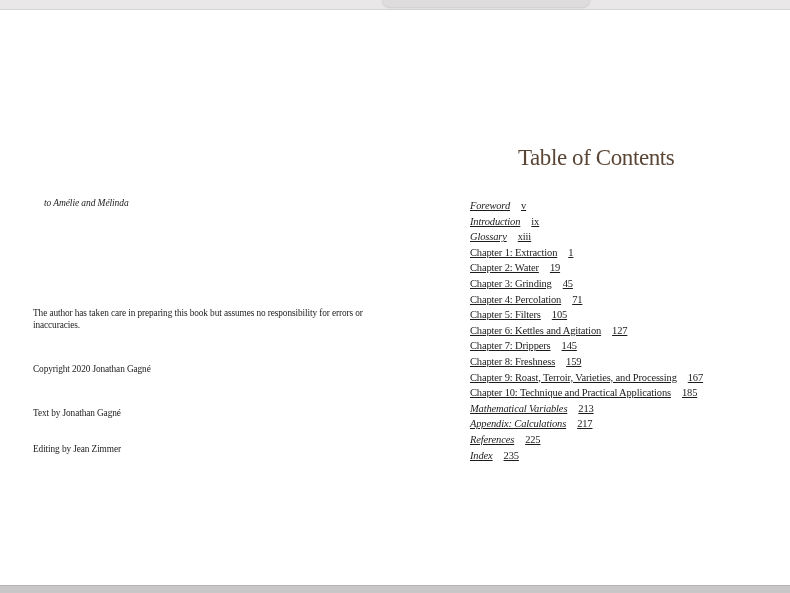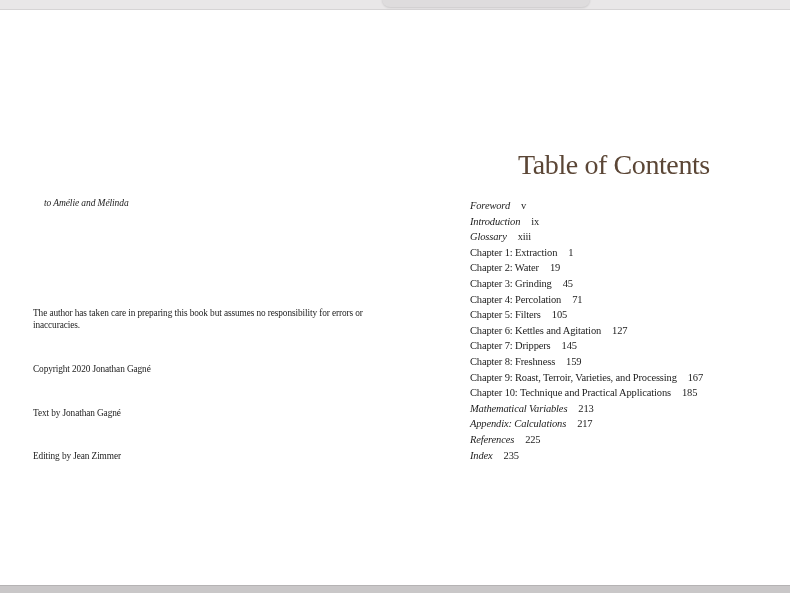--- a/index.html
+++ b/index.html
@@ -42,35 +42,36 @@
     font-size:9.5px; line-height:12px; font-style:italic;
     letter-spacing:-0.1px;
   }
   .copyright-block {
     position:absolute; left:33px; top:273px; width:362px;
     font-size:9.3px; line-height:12px; letter-spacing:-0.1px;
     white-space:pre;
   }
   .copyright-block p { margin:0; }
   .copyright-block p.mt-lg { margin-top:8px; }
-  .copyright-block p.mt-sm { margin-top:7px; }
+  .copyright-block p.mt-sm { margin-top:0; }
 
   
   .right-page { position:absolute; top:0; left:395px; width:395px; height:593px; }
   .toc-title {
-    position:absolute; left:123px; top:138px;
-    font-size:28px; line-height:34px; letter-spacing:-0.4px;
+    position:absolute; left:123px; top:131px;
+    font-size:23px; line-height:34px; letter-spacing:-0.4px;
     color:var(--title-brown, #5b4636);
     white-space:nowrap;
   }
   .toc-list {
     position:absolute; left:75px; top:188px;
     list-style:none;
     font-size:10.5px; line-height:15.6px; letter-spacing:-0.15px;
     white-space:nowrap;
+    text-decoration:underline;
   }
   .toc-entry-label.italic { font-style:italic; }
   .toc-entry-page { margin-left:11px; font-style:normal; }
 </style>
 </head>
 <body style="--title-brown: #5b4636; --isbn-red: #c13b33; --text-color: #1c1c1c; --page-bg: #ffffff; --chrome-bg: #e9e7e8; --chrome-border: #d6d4d5; --pill-bg: #dedcdd; --bottom-bar-bg: #c9c7c8; --bottom-bar-border: #b5b3b4;">
 
 <div class="top-chrome">
   <div class="chrome-pill"></div>
 </div>

